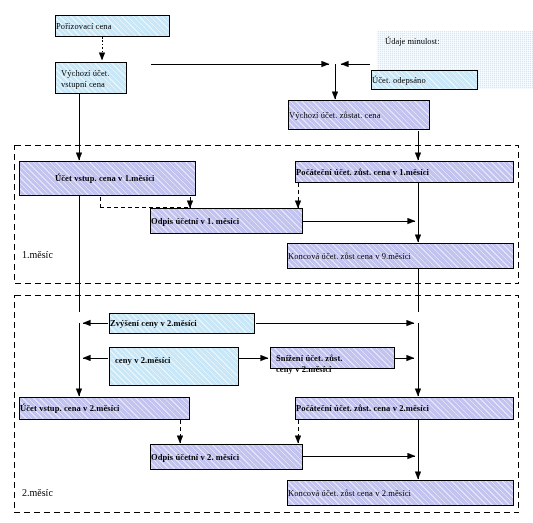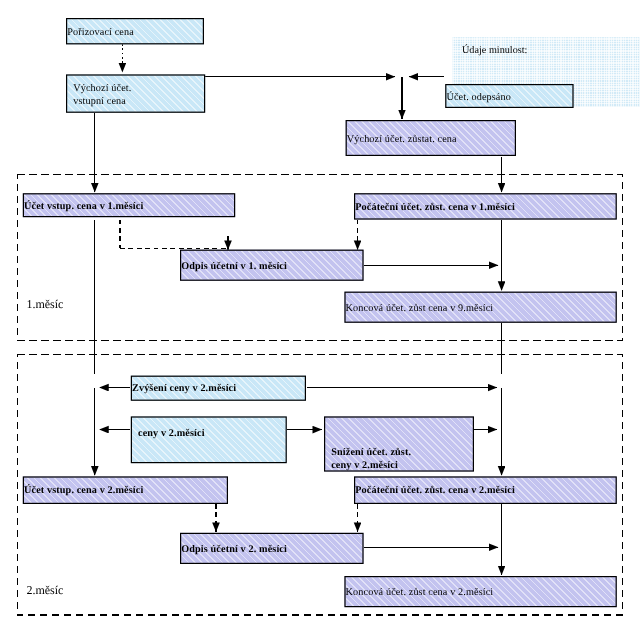--- a/index.html
+++ b/index.html
@@ -161,34 +161,34 @@
       <path d="M303,456 L415,456" marker-end="url(#ah)"></path>
 
       <path d="M418,420 L418,479" marker-end="url(#ah)"></path>
     </g>
   </svg>
 
   <div class="node fill-blue center" style="left:55px; top:15px; width:115px; height:22px;">
     <span class="txt">Pořizovací cena</span>
   </div>
 
-  <div class="node fill-blue left" style="left:55px; top:62px; width:116px; height:32px; display:block; padding-top:5px;">
+  <div class="node fill-blue left" style="left:55px; top:62px; width:72px; height:32px; display:block; padding-top:5px;">
     <span class="txt">Výchozí účet.</span>
     <span class="txt">vstupní cena</span>
   </div>
 
   <div class="node fill-blue center" style="left:371px; top:70px; width:107px; height:20px;">
     <span class="txt">Účet. odepsáno</span>
   </div>
 
   <div class="node fill-violet center" style="left:288px; top:100px; width:142px; height:30px;">
     <span class="txt">Výchozí účet. zůstat. cena</span>
   </div>
 
-  <div class="node fill-violet center bold" style="left:19px; top:161px; width:177px; height:20px;">
+  <div class="node fill-violet center bold" style="left:19px; top:161px; width:177px; height:35px;padding-left:35px;">
     <span class="txt">Účet vstup. cena v 1.měsíci</span>
   </div>
 
   <div class="node fill-violet center bold" style="left:295px; top:161px; width:219px; height:22px;">
     <span class="txt">Počáteční účet. zůst. cena v 1.měsíci</span>
   </div>
 
   <div class="node fill-violet center bold" style="left:150px; top:208px; width:153px; height:26px;">
     <span class="txt">Odpis účetní v 1. měsíci</span>
   </div>
@@ -200,21 +200,21 @@
   <div class="group-label" style="left:22px; top:249px;">1.měsíc</div>
 
   <div class="node fill-blue center bold" style="left:109px; top:313px; width:146px; height:21px;">
     <span class="txt">Zvýšení ceny v 2.měsíci</span>
   </div>
 
   <div class="node fill-blue left bold" style="left:109px; top:347px; width:130px; height:39px; display:block; padding-top:7px;">
     <span class="txt">ceny v 2.měsíci</span>
   </div>
 
-  <div class="node fill-violet left bold" style="left:270px; top:347px; width:125px; height:46px; display:block; padding-top:23px;">
+  <div class="node fill-violet left bold" style="left:270px; top:347px; width:125px; height:22px; display:block; padding-top:5px;">
     <span class="txt">Snížení  účet. zůst.</span>
     <span class="txt">ceny v 2.měsíci</span>
   </div>
 
   <div class="node fill-violet center bold" style="left:19px; top:397px; width:171px; height:23px;">
     <span class="txt">Účet vstup. cena v 2.měsíci</span>
   </div>
 
   <div class="node fill-violet center bold" style="left:295px; top:397px; width:219px; height:23px;">
     <span class="txt">Počáteční účet. zůst. cena v 2.měsíci</span>

